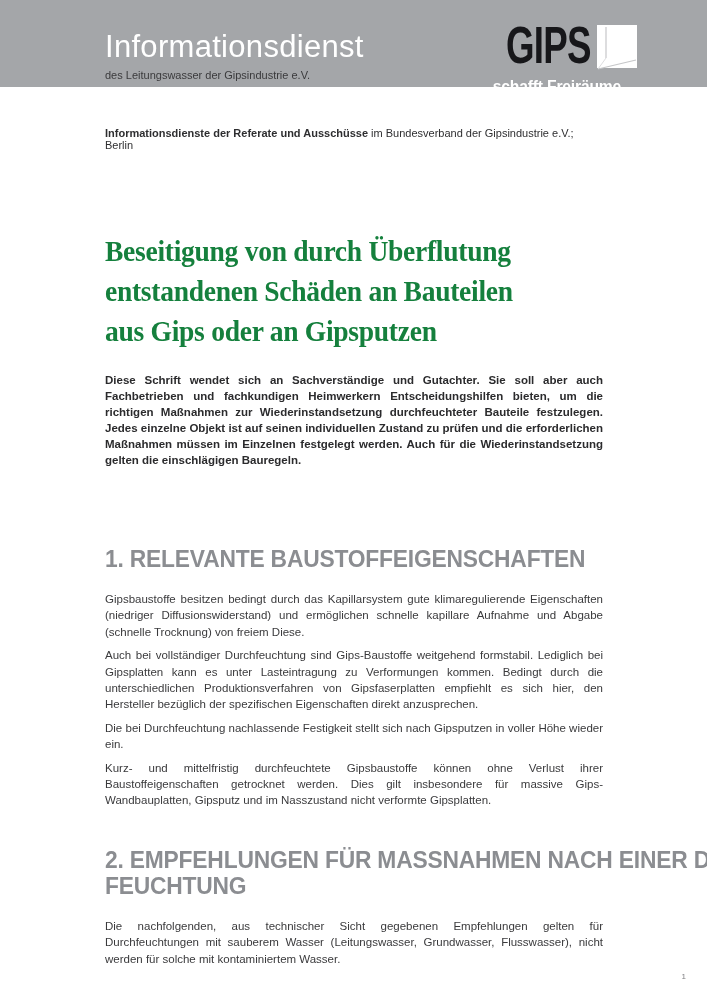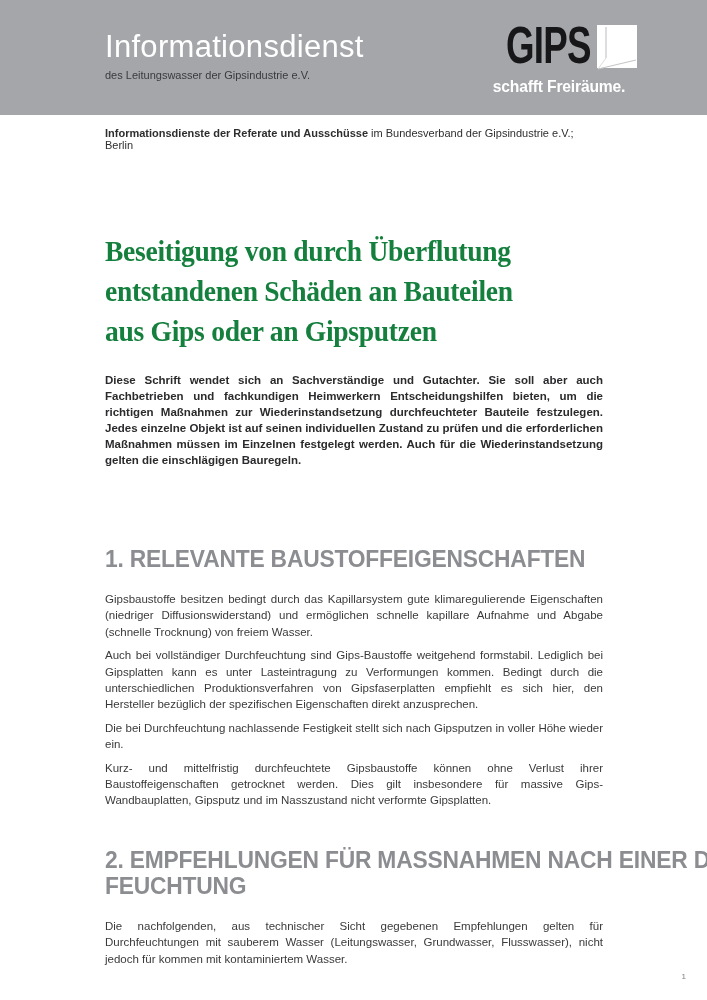--- a/index.html
+++ b/index.html
@@ -7,21 +7,21 @@
     width: 707px; height: 1000px;
     position: relative;
     background: #ffffff;
     font-family: "Liberation Sans", sans-serif;
     overflow: hidden;
   }
 
   
   .header-band {
     position: absolute; top: 0; left: 0;
-    width: 707px; height: 115px;
+    width: 707px; height: 87px;
     background: #a4a6a9;
   }
   .brand { position: absolute; left: 105px; top: 30px; }
   .brand-title {
     color: #ffffff; font-size: 31px; font-weight: 400;
     letter-spacing: 0.3px; line-height: 34px;
   }
   .brand-sub {
     color: #3a3a3c; font-size: 11px; margin-top: 5px;
   }
@@ -117,26 +117,26 @@
     <div class="t-line">Beseitigung von durch Überflutung</div>
     <div class="t-line">entstandenen Schäden an Bauteilen</div>
     <div class="t-line">aus Gips oder an Gipsputzen</div>
   </div>
 
   <div class="intro">Diese Schrift wendet sich an Sachverständige und Gutachter. Sie soll aber auch Fachbetrieben und fachkundigen Heimwerkern Entscheidungshilfen bieten, um die richtigen Maßnahmen zur Wiederinstandsetzung durchfeuchteter Bauteile festzulegen. Jedes einzelne Objekt ist auf seinen individuellen Zustand zu prüfen und die erforderlichen Maßnahmen müssen im Einzelnen festgelegt werden. Auch für die Wiederinstandsetzung gelten die einschlägigen Bauregeln.</div>
 
   <div class="section-heading sh-1">
     <div class="h-line">1. RELEVANTE BAUSTOFFEIGENSCHAFTEN</div>
   </div>
-  <p class="para first">Gipsbaustoffe besitzen bedingt durch das Kapillarsystem gute klimaregulierende Eigenschaften (niedriger Diffusionswiderstand) und ermöglichen schnelle kapillare Aufnahme und Abgabe (schnelle Trocknung) von freiem Wasser.</p>
+  <p class="para first">Gipsbaustoffe besitzen bedingt durch das Kapillarsystem gute klimaregulierende Eigenschaften (niedriger Diffusionswiderstand) und ermöglichen schnelle kapillare Aufnahme und Abgabe (schnelle Trocknung) von freiem Diese.</p>
   <p class="para">Auch bei vollständiger Durchfeuchtung sind Gips-Baustoffe weitgehend formstabil. Lediglich bei Gipsplatten kann es unter Lasteintragung zu Verformungen kommen. Bedingt durch die unterschiedlichen Produktionsverfahren von Gipsfaserplatten empfiehlt es sich hier, den Hersteller bezüglich der spezifischen Eigenschaften direkt anzusprechen.</p>
   <p class="para">Die bei Durchfeuchtung nachlassende Festigkeit stellt sich nach Gipsputzen in voller Höhe wieder ein.</p>
   <p class="para">Kurz- und mittelfristig durchfeuchtete Gipsbaustoffe können ohne Verlust ihrer Baustoffeigenschaften getrocknet werden. Dies gilt insbesondere für massive Gips-Wandbauplatten, Gipsputz und im Nasszustand nicht verformte Gipsplatten.</p>
 
   <div class="section-heading sh-2">
     <div class="h-line">2. EMPFEHLUNGEN FÜR MASSNAHMEN NACH EINER DURCH-</div>
     <div class="h-line">FEUCHTUNG</div>
   </div>
-  <p class="para first">Die nachfolgenden, aus technischer Sicht gegebenen Empfehlungen gelten für Durchfeuchtungen mit sauberem Wasser (Leitungswasser, Grundwasser, Flusswasser), nicht jedoch für kommen mit kontaminiertem Wasser.</p>
+  <p class="para first">Die nachfolgenden, aus technischer Sicht gegebenen Empfehlungen gelten für Durchfeuchtungen mit sauberem Wasser (Leitungswasser, Grundwasser, Flusswasser), nicht werden für solche mit kontaminiertem Wasser.</p>
 
 </div>
 
 <div class="page-number">1</div>
 
 </body></html>

